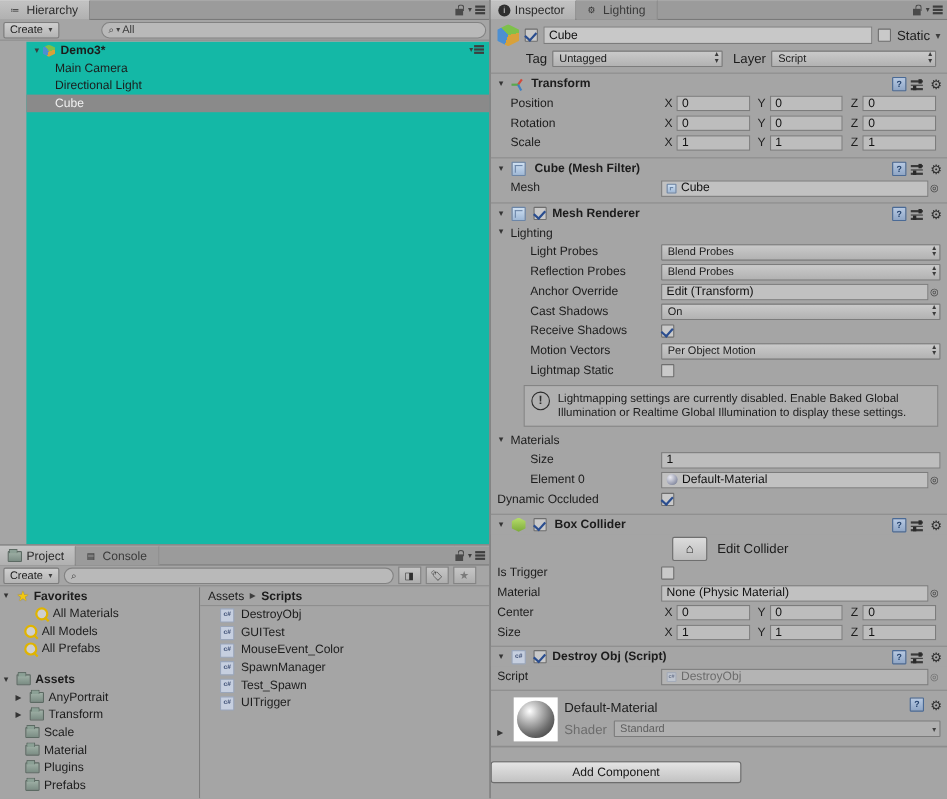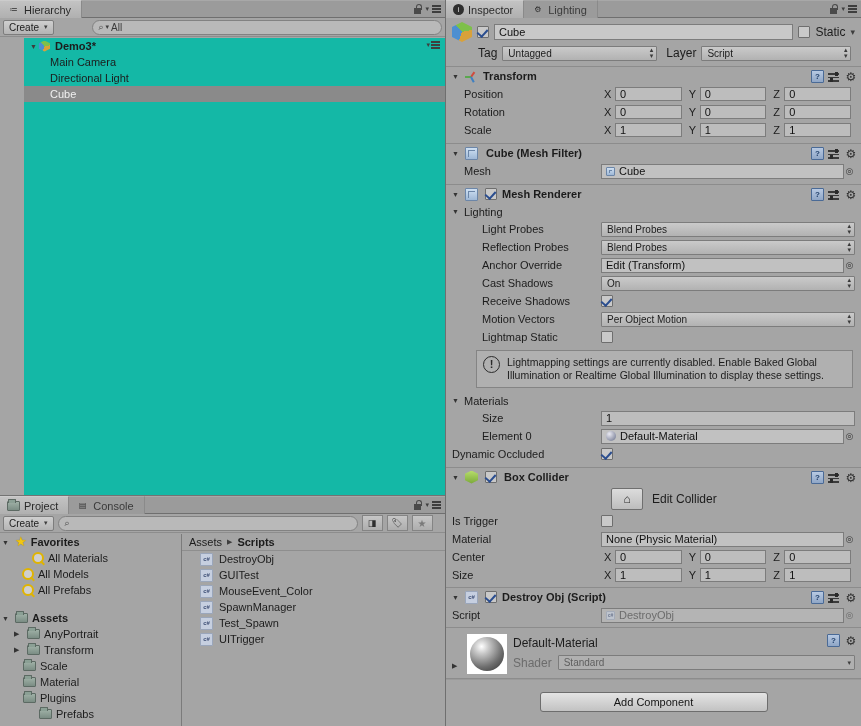--- a/index.html
+++ b/index.html
@@ -214,21 +214,21 @@
   }
   .mat-thumb {
     width: 40px; height: 40px; background: #ffffff;
     display: flex; align-items: center; justify-content: center;
   }
   .mat-sphere {
     width: 34px; height: 34px; border-radius: 50%;
     background: radial-gradient(circle at 34% 28%, #ffffff 0%, #c8c8c8 22%, #6e6e6e 62%, #2e2e2e 100%);
   }
 
-  .addcomp-wrap { display: flex; justify-content: center; padding-top: 12px; }
+  .addcomp-wrap { display: flex; justify-content: flex-start; padding-top: 12px; }
   .addcomp {
     width: 228px; height: 20px;
     background: linear-gradient(#e4e4e4, #c2c2c2);
     border: 1px solid #6d6d6d; border-radius: 3px;
     display: flex; align-items: center; justify-content: center;
     font-size: 11px; color: #141414;
   }
   .sep2 { height: 2px; background: #9a9a9a; border-top: 1px solid #8c8c8c; }
 
   
@@ -481,21 +481,21 @@
           <span>Scale</span>
         </div>
         <div class="prow" style="padding-left:23px;">
           <span class="folder"></span>
           <span>Material</span>
         </div>
         <div class="prow" style="padding-left:23px;">
           <span class="folder"></span>
           <span>Plugins</span>
         </div>
-        <div class="prow" style="padding-left:39px;">
+        <div class="prow" style="padding-left:23px;">
           <span class="folder"></span>
           <span>Prefabs</span>
         </div>
       </div>
 
       <div class="proj-right">
         <div class="breadcrumb">
           <span>Assets</span>
           <span class="mini-caret">▶</span>
           <span class="crumb-cur">Scripts</span>

